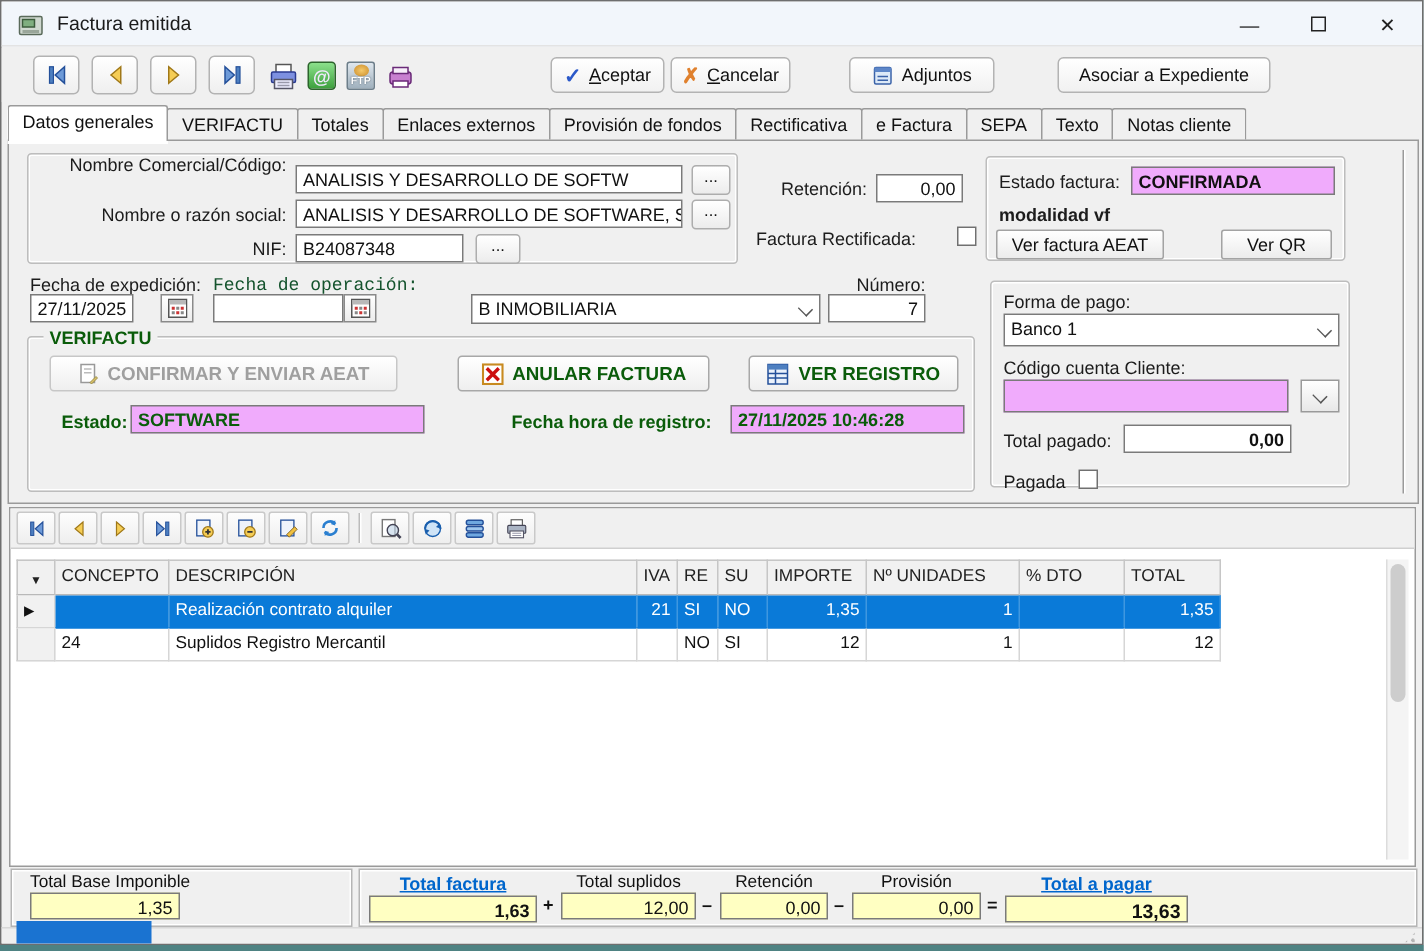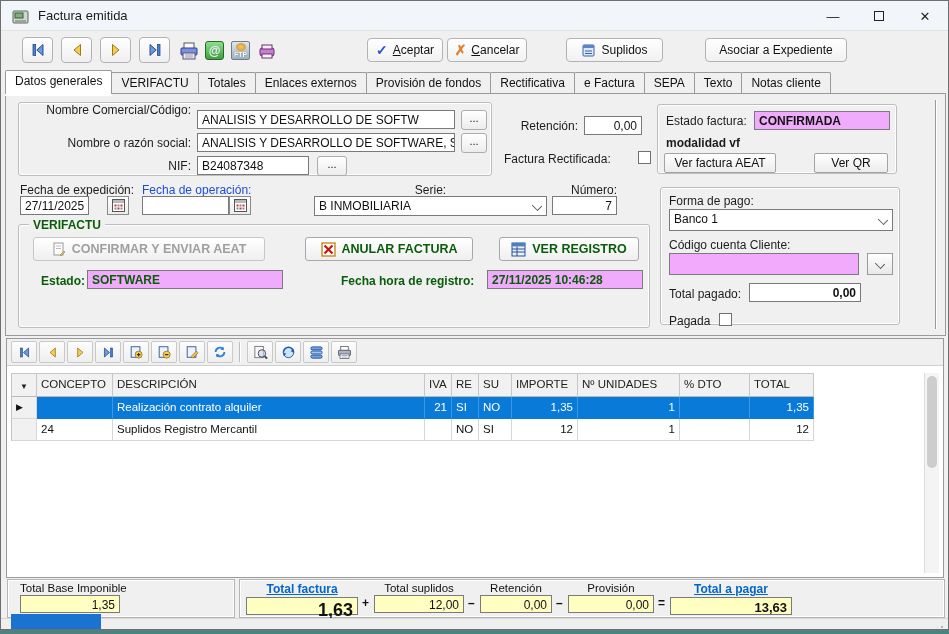--- a/index.html
+++ b/index.html
@@ -60,21 +60,21 @@
              border:1px solid #8a8a8a; display:flex; align-items:center; justify-content:center; }
   .combo { position:absolute; background:#fff; border:1px solid #7a7a7a; height:20px; font-size:12px;
            padding:2px 4px 0; }
   .combo .chev { position:absolute; right:5px; top:5px; width:8px; height:8px; border-right:1.5px solid #555;
                  border-bottom:1.5px solid #555; transform:rotate(45deg) scale(1,0.8); transform-origin:center; }
   .arrow-btn { position:absolute; width:26px; height:22px; background:linear-gradient(#fff,#e8e8e8);
                border:1px solid #9a9a9a; }
   .arrow-btn .chev { position:absolute; left:8px; top:6px; width:8px; height:8px; border-right:1.5px solid #555;
                      border-bottom:1.5px solid #555; transform:rotate(45deg) scale(1,0.8); }
   .green { color:#0a5c0a; } .bold { font-weight:bold; }
-  .op-green-label { color:#1d4ed8; }
+  .op-green-label { color:#14532d;font-family:Liberation Mono, monospace; }
   .vf-btn { position:absolute; height:24px; background:linear-gradient(#fff,#efefef); border:1px solid #a8a8a8;
             border-radius:3px; display:flex; align-items:center; justify-content:center; gap:6px;
             font-weight:bold; font-size:12.5px; color:#0a5c0a; }
   .vf-btn.disabled { color:#9f9f9f; border-color:#c7c7c7; }
   .sm-btn { position:absolute; height:20px; background:linear-gradient(#fff,#ececec); border:1px solid #a3a3a3;
             border-radius:2px; font-size:12px; display:flex; align-items:center; justify-content:center; }
   .page-groove-right { position:absolute; right:8px; top:6px; bottom:6px; width:2px;
             border-left:1px solid #9a9a9a; border-right:1px solid #fff; }
 
   
@@ -207,21 +207,21 @@
       <span class="cross-glyph">✗</span>
       <span class="lbl">Cancelar</span>
     </div>
     <div class="tb-btn" style="left:565px; width:97px">
       <svg width="15" height="15" viewBox="0 0 15 15">
           <rect x="2" y="2" width="11" height="11" rx="1" fill="#dce9f7" stroke="#3a62a8"></rect>
           <rect x="2" y="2" width="11" height="3" fill="#5d86c8"></rect>
           <line x1="4" y1="8" x2="11" y2="8" stroke="#3a62a8"></line>
           <line x1="4" y1="10.5" x2="11" y2="10.5" stroke="#3a62a8"></line>
         </svg>
-      <span>Suplidos</span>
+      <span>Adjuntos</span>
     </div>
     <div class="tb-btn" style="left:704px; width:142px">
       <span>Asociar a Expediente</span>
     </div>
   </div>
 
   <div class="tabbar">
     <div class="tab active">Datos generales</div>
     <div class="tab">VERIFACTU</div>
     <div class="tab">Totales</div>
@@ -283,21 +283,20 @@
           <rect x="0.5" y="0.5" width="12" height="12" fill="#fff" stroke="#555"></rect>
           <rect x="1" y="1" width="11" height="3" fill="#b9b9b9"></rect>
           <rect x="2.5" y="5.5" width="2" height="2" fill="#c33"></rect>
           <rect x="5.5" y="5.5" width="2" height="2" fill="#888"></rect>
           <rect x="8.5" y="5.5" width="2" height="2" fill="#c33"></rect>
           <rect x="2.5" y="8.5" width="2" height="2" fill="#888"></rect>
           <rect x="5.5" y="8.5" width="2" height="2" fill="#c33"></rect>
           <rect x="8.5" y="8.5" width="2" height="2" fill="#888"></rect>
         </svg>
     </div>
-    <div class="flabel" style="left:308px;top:89px;width:233px;text-align:center;">Serie:</div>
     <div class="combo" style="left:308px;top:102px;width:233px;">
       <span>B  INMOBILIARIA</span>
       <span class="chev"></span>
     </div>
     <div class="flabel" style="left:546px;top:89px;width:65px;text-align:right;">Número:</div>
     <div class="field num" style="left:546px;top:102px;width:65px;">7</div>
 
     <div class="groove" style="position:absolute;left:12px;top:130px;width:632px;height:104px;">
       <div class="flabel green bold" style="left:10px;top:-7px;background:#f0f0f0;padding:0 4px;">VERIFACTU</div>
       <div class="vf-btn disabled" style="left:14px;top:12px;width:232px;">
@@ -489,21 +488,21 @@
         <div class="tot-field">1,35</div>
       </div>
       <div class="tot-col" style="left:128px;width:88px;margin-top:48px;">
         <div class="tot-lbl">Total IVA/IGIC</div>
         <div class="tot-field">0,28</div>
       </div>
     </div>
     <div class="tot-box" style="left:238px;width:706px;">
       <div class="tot-col" style="left:6px;width:112px;">
         <div class="tot-lbl blue">Total factura</div>
-        <div class="tot-field" style="font-weight:bold;font-size:18px;">1,63</div>
+        <div class="tot-field" style="font-weight:bold;font-size:12px;">1,63</div>
       </div>
       <div class="tot-op" style="left:122px;">+</div>
       <div class="tot-col" style="left:134px;width:90px;">
         <div class="tot-lbl">Total suplidos</div>
         <div class="tot-field">12,00</div>
       </div>
       <div class="tot-op" style="left:228px;">–</div>
       <div class="tot-col" style="left:240px;width:72px;">
         <div class="tot-lbl">Retención</div>
         <div class="tot-field">0,00</div>

